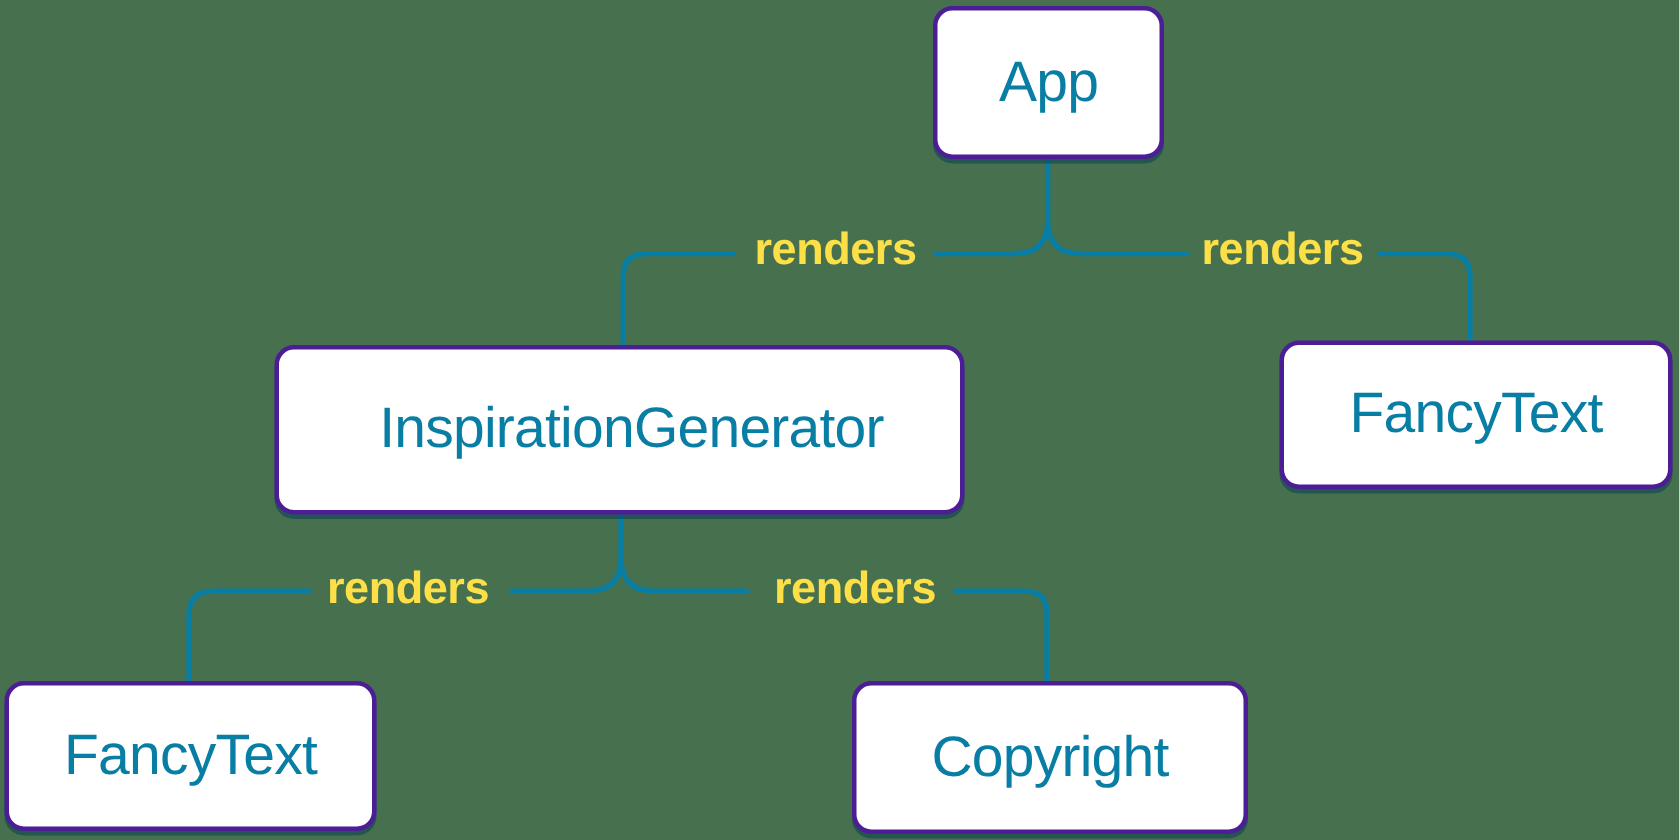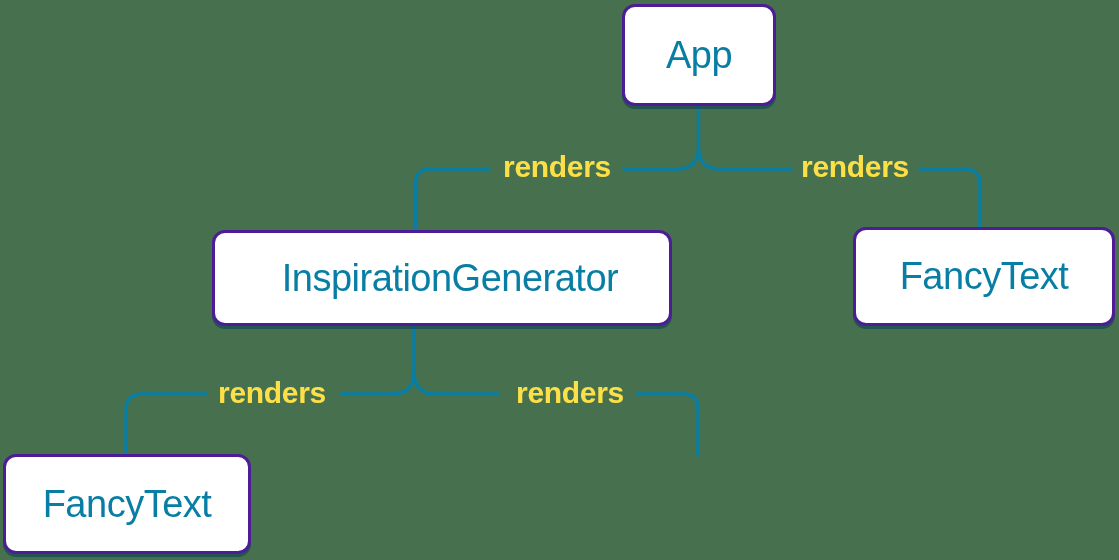--- a/index.html
+++ b/index.html
@@ -32,21 +32,21 @@
     display: flex;
     align-items: center;
     justify-content: center;
     color: #087ea4;
     font-size: 38px;
     font-weight: 400;
     letter-spacing: -0.5px;
     white-space: nowrap;
   }
   .node-app                  { left: 622px; top: 4px;   width: 154px; height: 102px; }
-  .node-inspiration          { left: 212px; top: 230px; width: 460px; height: 96px; padding-left: 16px;  }
+  .node-inspiration          { left: 183px; top: 230px; width: 460px; height: 113px; padding-left: 16px;  }
   .node-fancytext-top        { left: 853px; top: 227px; width: 262px; height: 99px;  }
   .node-fancytext-bottom     { left: 3px;   top: 454px; width: 248px; height: 100px; }
   .node-copyright            { left: 568px; top: 454px; width: 264px; height: 102px; }
 
   .edge-label {
     position: absolute;
     transform: translate(-50%, -50%);
     color: #fde047;
     font-size: 30px;
     font-weight: 700;
@@ -83,19 +83,22 @@
   </div>
 
   <div class="node node-fancytext-top">
     <span>FancyText</span>
   </div>
 
   <div class="node node-fancytext-bottom">
     <span>FancyText</span>
   </div>
 
+  <div class="node node-copyright">
+    <span>Copyright</span>
+  </div>
 
   <span class="edge-label edge-label-1">renders</span>
   <span class="edge-label edge-label-2">renders</span>
   <span class="edge-label edge-label-3">renders</span>
   <span class="edge-label edge-label-4">renders</span>
 
 </div>
 
 </body></html>

